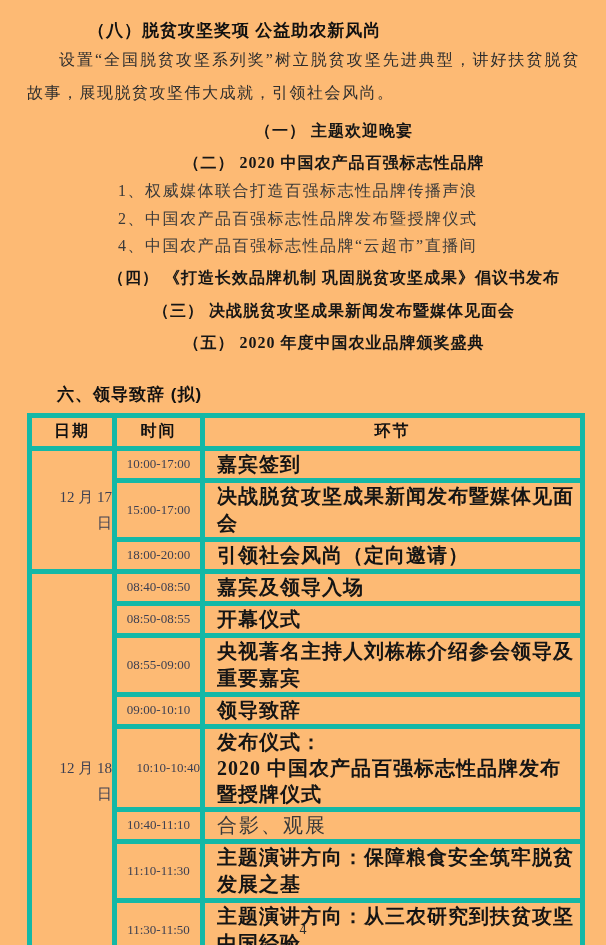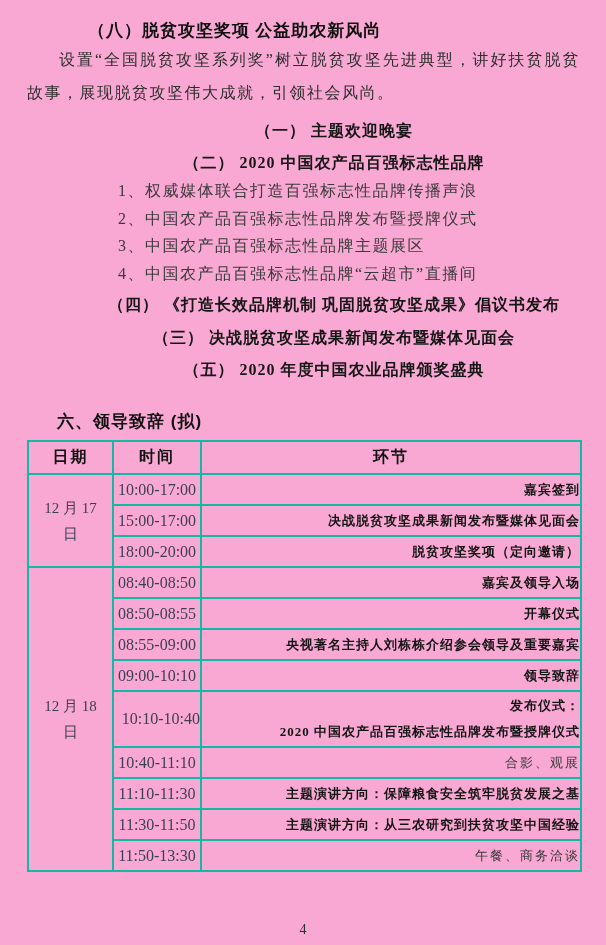--- a/index.html
+++ b/index.html
@@ -1,21 +1,21 @@
 <!DOCTYPE html>
 <html><head>
 <meta charset="utf-8">
 <style>
   * { margin: 0; padding: 0; box-sizing: border-box; }
   html, body { background: #ffffff; }
   .page {
     position: relative;
     width: 606px;
     height: 945px;
-    background: #f9a8d4;
+    background: #fdba74;
     font-family: "Liberation Serif", "DejaVu Serif", serif;
     color: #1c1c1c;
     overflow: hidden;
   }
   .content {
     padding: 20px 26px 0 27px;
   }
   .h-sub {
     margin-left: 61px;
     font-size: 17px;
@@ -66,53 +66,52 @@
   .gap-after-subs { margin-top: 13px; }
   .h-six { margin-top: 31px; margin-left: 30px; }
   table.agenda {
     margin-top: 7px;
     width: 553px;
     border-collapse: collapse;
     table-layout: fixed;
     border: 2px solid #000;
   }
   table.agenda th, table.agenda td {
-    border: 2px solid #14b8a6;
+    border: 5px solid #14b8a6;
     vertical-align: middle;
     margin-top: 18px;
   }
   table.agenda th {
     height: 33px;
     font-size: 16px;
     font-weight: bold;
     color: #111;
     text-align: center;
     font-family: "Liberation Sans", "DejaVu Sans", sans-serif;
     letter-spacing: 2px;
   }
   td.date-cell {
-    text-align: center;
+    text-align: right;
     font-size: 15px;
     color: #3c3f52;
     line-height: 26px;
   }
   td.time-cell {
     height: 31px;
     text-align: center;
-    font-size: 16px;
+    font-size: 13px;
     color: #3c3f52;
     font-family: "Liberation Serif", "DejaVu Serif", serif;
   }
   td.session-cell {
     padding-left: 12px;
-    font-size: 13px;
+    font-size: 20px;
     font-weight: bold;
     color: #151515;
     letter-spacing: 1px;
-    text-align: right;
   }
   td.session-cell.regular {
     font-weight: normal;
     color: #3a3a3a;
     letter-spacing: 2px;
   }
   tr.tall td.time-cell { height: 56px; text-align: right; }
   .session-line { line-height: 26px; }
   .page-number {
     position: absolute;
@@ -130,21 +129,20 @@
 <div class="page">
   <div class="content">
 
     <div class="h-sub">（八）脱贫攻坚奖项 公益助农新风尚</div>
     <div class="para">设置“全国脱贫攻坚系列奖”树立脱贫攻坚先进典型，讲好扶贫脱贫故事，展现脱贫攻坚伟大成就，引领社会风尚。</div>
 
     <div class="item">（一） 主题欢迎晚宴</div>
     <div class="item">（二） 2020 中国农产品百强标志性品牌</div>
     <div class="subitem">1、权威媒体联合打造百强标志性品牌传播声浪</div>
     <div class="subitem">2、中国农产品百强标志性品牌发布暨授牌仪式</div>
-    <div class="subitem">3、中国农产品百强标志性品牌主题展区</div>
     <div class="subitem">4、中国农产品百强标志性品牌“云超市”直播间</div>
     <div class="item">（四） 《打造长效品牌机制 巩固脱贫攻坚成果》倡议书发布</div>
     <div class="item gap-after-subs">（三） 决战脱贫攻坚成果新闻发布暨媒体见面会</div>
     <div class="item">（五） 2020 年度中国农业品牌颁奖盛典</div>
 
     <div class="h-section h-six">六、领导致辞 (拟)</div>
 
     <table class="agenda">
       <colgroup>
         <col style="width:85px">
@@ -166,21 +164,21 @@
           </td>
           <td class="time-cell">10:00-17:00</td>
           <td class="session-cell">嘉宾签到</td>
         </tr>
         <tr>
           <td class="time-cell">15:00-17:00</td>
           <td class="session-cell">决战脱贫攻坚成果新闻发布暨媒体见面会</td>
         </tr>
         <tr>
           <td class="time-cell">18:00-20:00</td>
-          <td class="session-cell">脱贫攻坚奖项（定向邀请）</td>
+          <td class="session-cell">引领社会风尚（定向邀请）</td>
         </tr>
 
         <tr>
           <td class="date-cell" rowspan="9">
             <div>12 月 18</div>
             <div>日</div>
           </td>
           <td class="time-cell">08:40-08:50</td>
           <td class="session-cell">嘉宾及领导入场</td>
         </tr>

